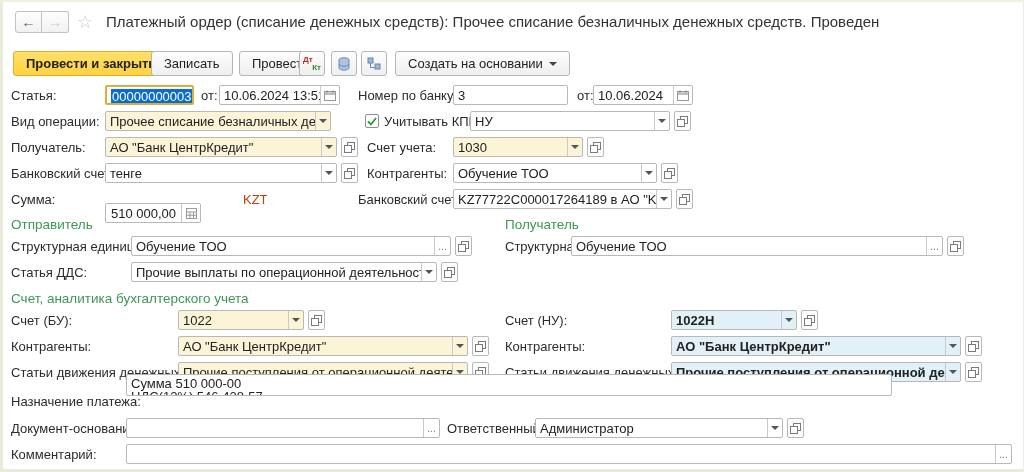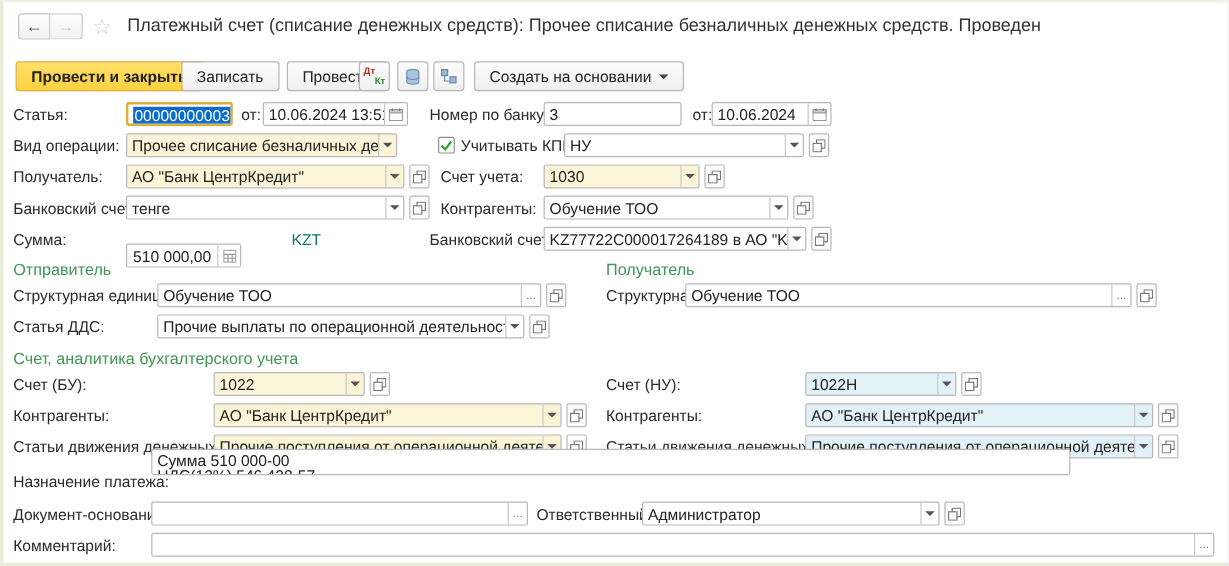--- a/index.html
+++ b/index.html
@@ -34,42 +34,42 @@
   .ghead { position:absolute; color:#3f9655; font-size:13.5px; white-space:nowrap; }
   .fld { position:absolute; height:20px; border:1px solid #b8b8b8; border-radius:2px;
          background:#fff; display:flex; align-items:stretch; overflow:hidden; }
   .fld .txt { flex:1; padding:2px 4px 0 4px; white-space:nowrap; overflow:hidden; font-size:13px; }
   .fld .txt.right { text-align:right; padding-right:5px; }
   .fld .dd { width:15px; border-left:1px solid #c9c9c9; display:flex; align-items:center; justify-content:center; }
   .fld .dd .tri { width:0; height:0; border:4px solid transparent; border-top-color:#555; margin-top:4px; }
   .fld .dd.dots { font-size:10px; color:#777; align-items:flex-end; padding-bottom:3px; width:16px; }
   .fld .dd.iconbox { width:19px; }
   .fld.yellow { background:#fbf4d6; }
-  .fld.blue { background:#e2f1f8; }
+  .fld.blue { background:#e2f1f8;font-weight:bold; }
   .fld.focused { border:2px solid #dcae3c; }
   .sel { background:#0b6cd0; color:#fff; padding:0 1px; }
   .openbtn { position:absolute; width:17px; height:20px; background:#fdfdfd; border:1px solid #b8b8b8;
              border-radius:2px; display:flex; align-items:center; justify-content:center; }
-  .kzt { position:absolute; color:#0f766e; white-space:nowrap; }
+  .kzt { position:absolute; color:#c2410c; white-space:nowrap; }
   .cb { position:absolute; width:14px; height:14px; background:#fff; border:1px solid #8f8f8f; border-radius:2px;
         display:flex; align-items:center; justify-content:center; }
   .memo { position:absolute; border:1px solid #b8b8b8; border-radius:2px; background:#fff;
           overflow:hidden; white-space:pre; line-height:13px; padding:2px 4px; font-size:13px; }
 </style>
 </head>
 <body>
 
 <div class="app">
 
   <div class="navpair">
     <button class="navbtn back">←</button>
     <button class="navbtn fwd">→</button>
   </div>
   <span class="star">☆</span>
-  <div class="wtitle">Платежный счет (списание денежных средств): Прочее списание безналичных денежных средств. Проведен</div>
+  <div class="wtitle">Платежный ордер (списание денежных средств): Прочее списание безналичных денежных средств. Проведен</div>
 
   <button class="tbtn primary" style="left:10px">
     <span>Провести и закрыть</span>
   </button>
   <button class="tbtn" style="left:148px">
     <span>Записать</span>
   </button>
   <button class="tbtn" style="left:236px">
     <span>Провести</span>
   </button>

